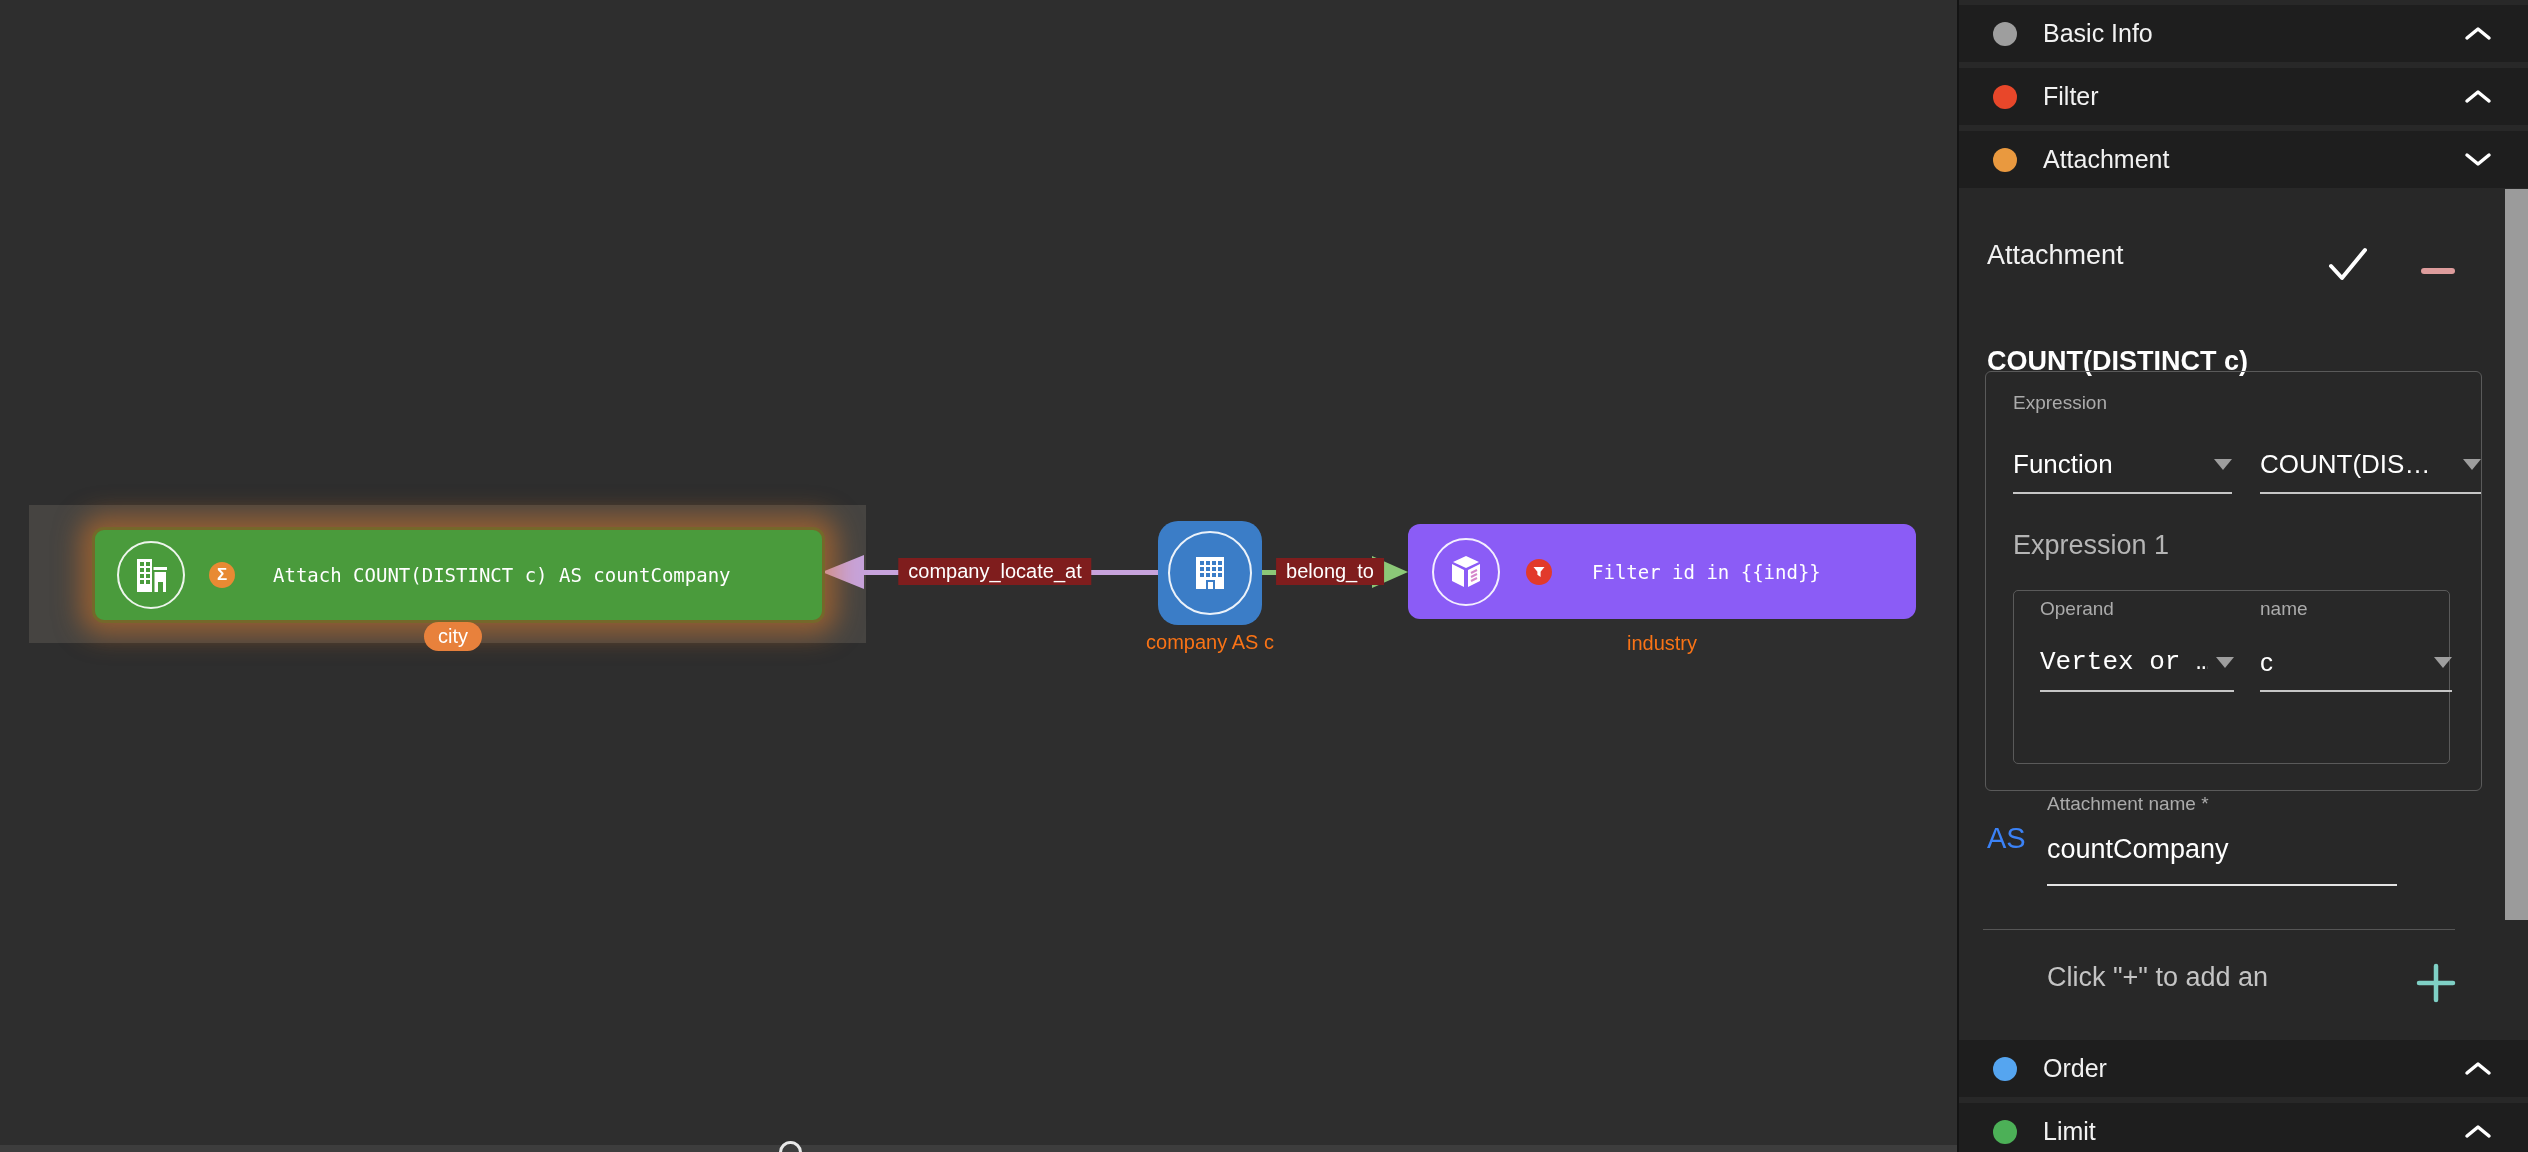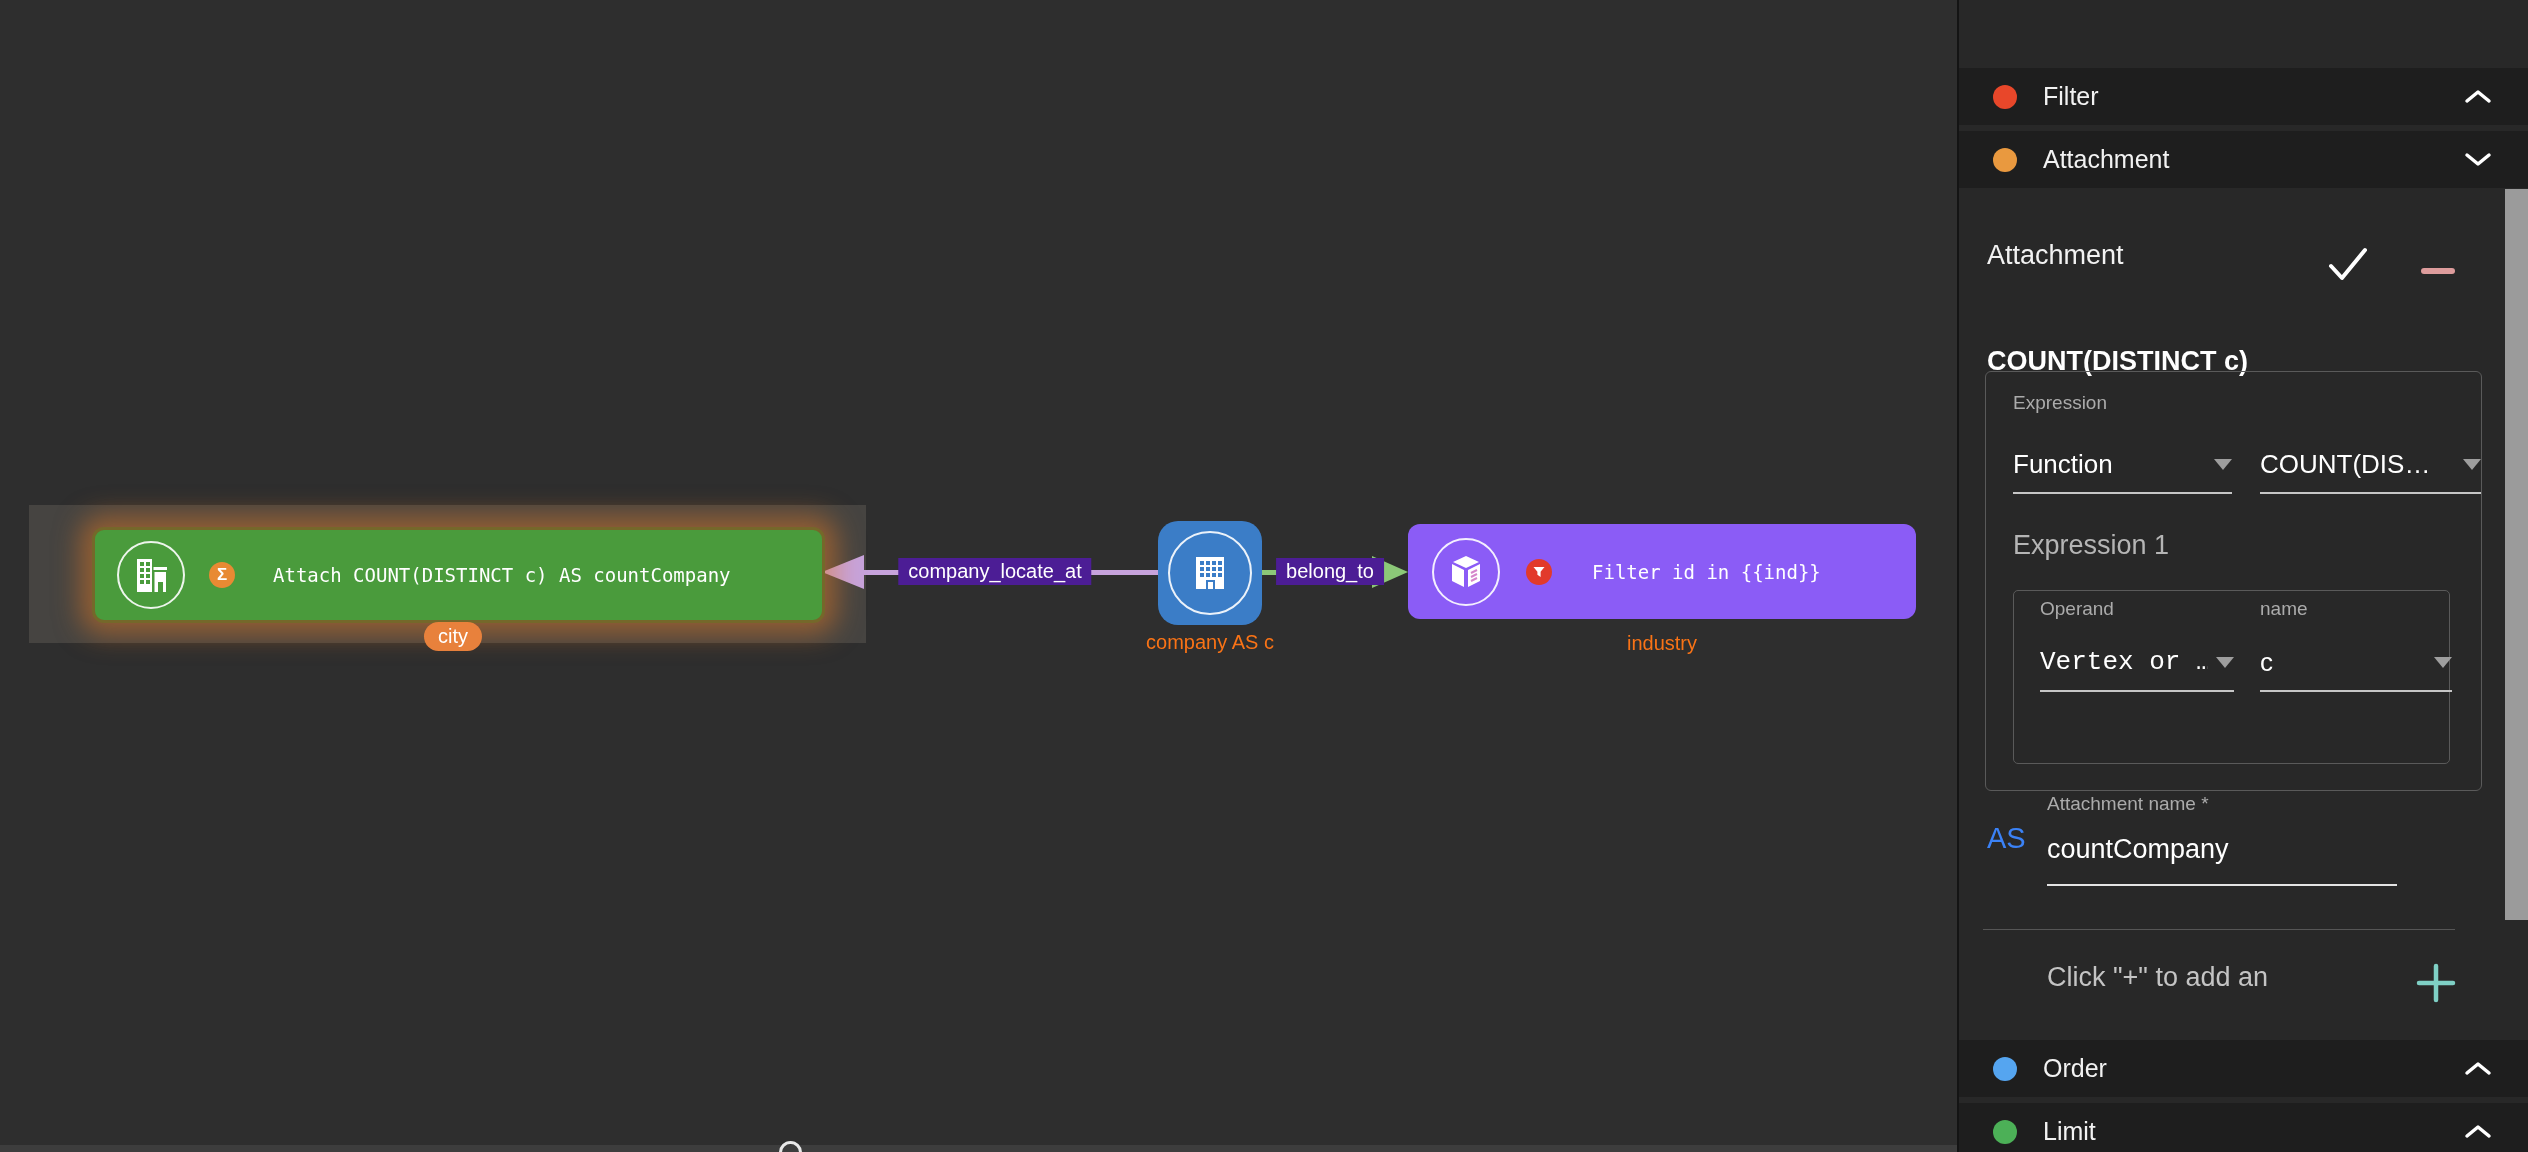--- a/index.html
+++ b/index.html
@@ -27,21 +27,21 @@
   .city-tag{position:absolute;left:424px;top:622px;color:#fff;font-size:20px;
        padding:3px 14px;border-radius:15px;}
 
   .edge-line{position:absolute;height:5px;top:570px;}
   .edge1-line{left:858px;width:302px;}
   .edge2-line{left:1262px;width:116px;}
   .arrow-left{position:absolute;left:822px;top:555px;width:0;height:0;
        border-top:17px solid transparent;border-bottom:17px solid transparent;border-right:42px solid #c7a3dc;}
   .arrow-right{position:absolute;left:1372px;top:556px;width:0;height:0;
        border-top:16px solid transparent;border-bottom:16px solid transparent;border-left:36px solid #8cc878;}
-  .edge-label{position:absolute;top:558px;transform:translateX(-50%);background:#4c1d95;
+  .edge-label{position:absolute;top:558px;transform:translateX(-50%);background:#7f1d1d;
        color:#fff;font-size:20px;padding:2px 10px;white-space:nowrap;}
   .edge1-label{left:995px;}
   .edge2-label{left:1330px;}
 
   .node-company{position:absolute;left:1158px;top:521px;width:104px;height:104px;border-radius:20px;
        display:flex;align-items:center;justify-content:center;}
   .company-circle{width:80px;height:80px;}
   .node-label{position:absolute;color:#f97316;font-size:20px;width:240px;text-align:center;transform:translateX(-50%);}
   .company-label{left:1210px;top:631px;}
   .industry-label{left:1662px;top:632px;}
@@ -182,20 +182,27 @@
       <div class="node-code-text" style="margin-left:40px;">Filter id in {{ind}}</div>
     </div>
     <div class="node-label industry-label">industry</div>
 
     <div class="h-scrollbar"></div>
     <div class="peek-node"></div>
   </div>
 
   <div class="sidebar">
 
+    <div class="acc-row row-basic">
+      <span class="acc-dot" style="background: rgb(158, 158, 158);"></span>
+      <span class="acc-label">Basic Info</span>
+      <svg width="28" height="15" viewBox="0 0 28 15">
+        <polyline points="3,12 14,3 25,12" fill="none" stroke="#fff" stroke-width="3.5" stroke-linecap="round" stroke-linejoin="round"></polyline>
+      </svg>
+    </div>
 
     <div class="acc-row row-filter">
       <span class="acc-dot" style="background: rgb(232, 71, 42);"></span>
       <span class="acc-label">Filter</span>
       <svg width="28" height="15" viewBox="0 0 28 15">
         <polyline points="3,12 14,3 25,12" fill="none" stroke="#fff" stroke-width="3.5" stroke-linecap="round" stroke-linejoin="round"></polyline>
       </svg>
     </div>
 
     <div class="acc-row row-attach">

